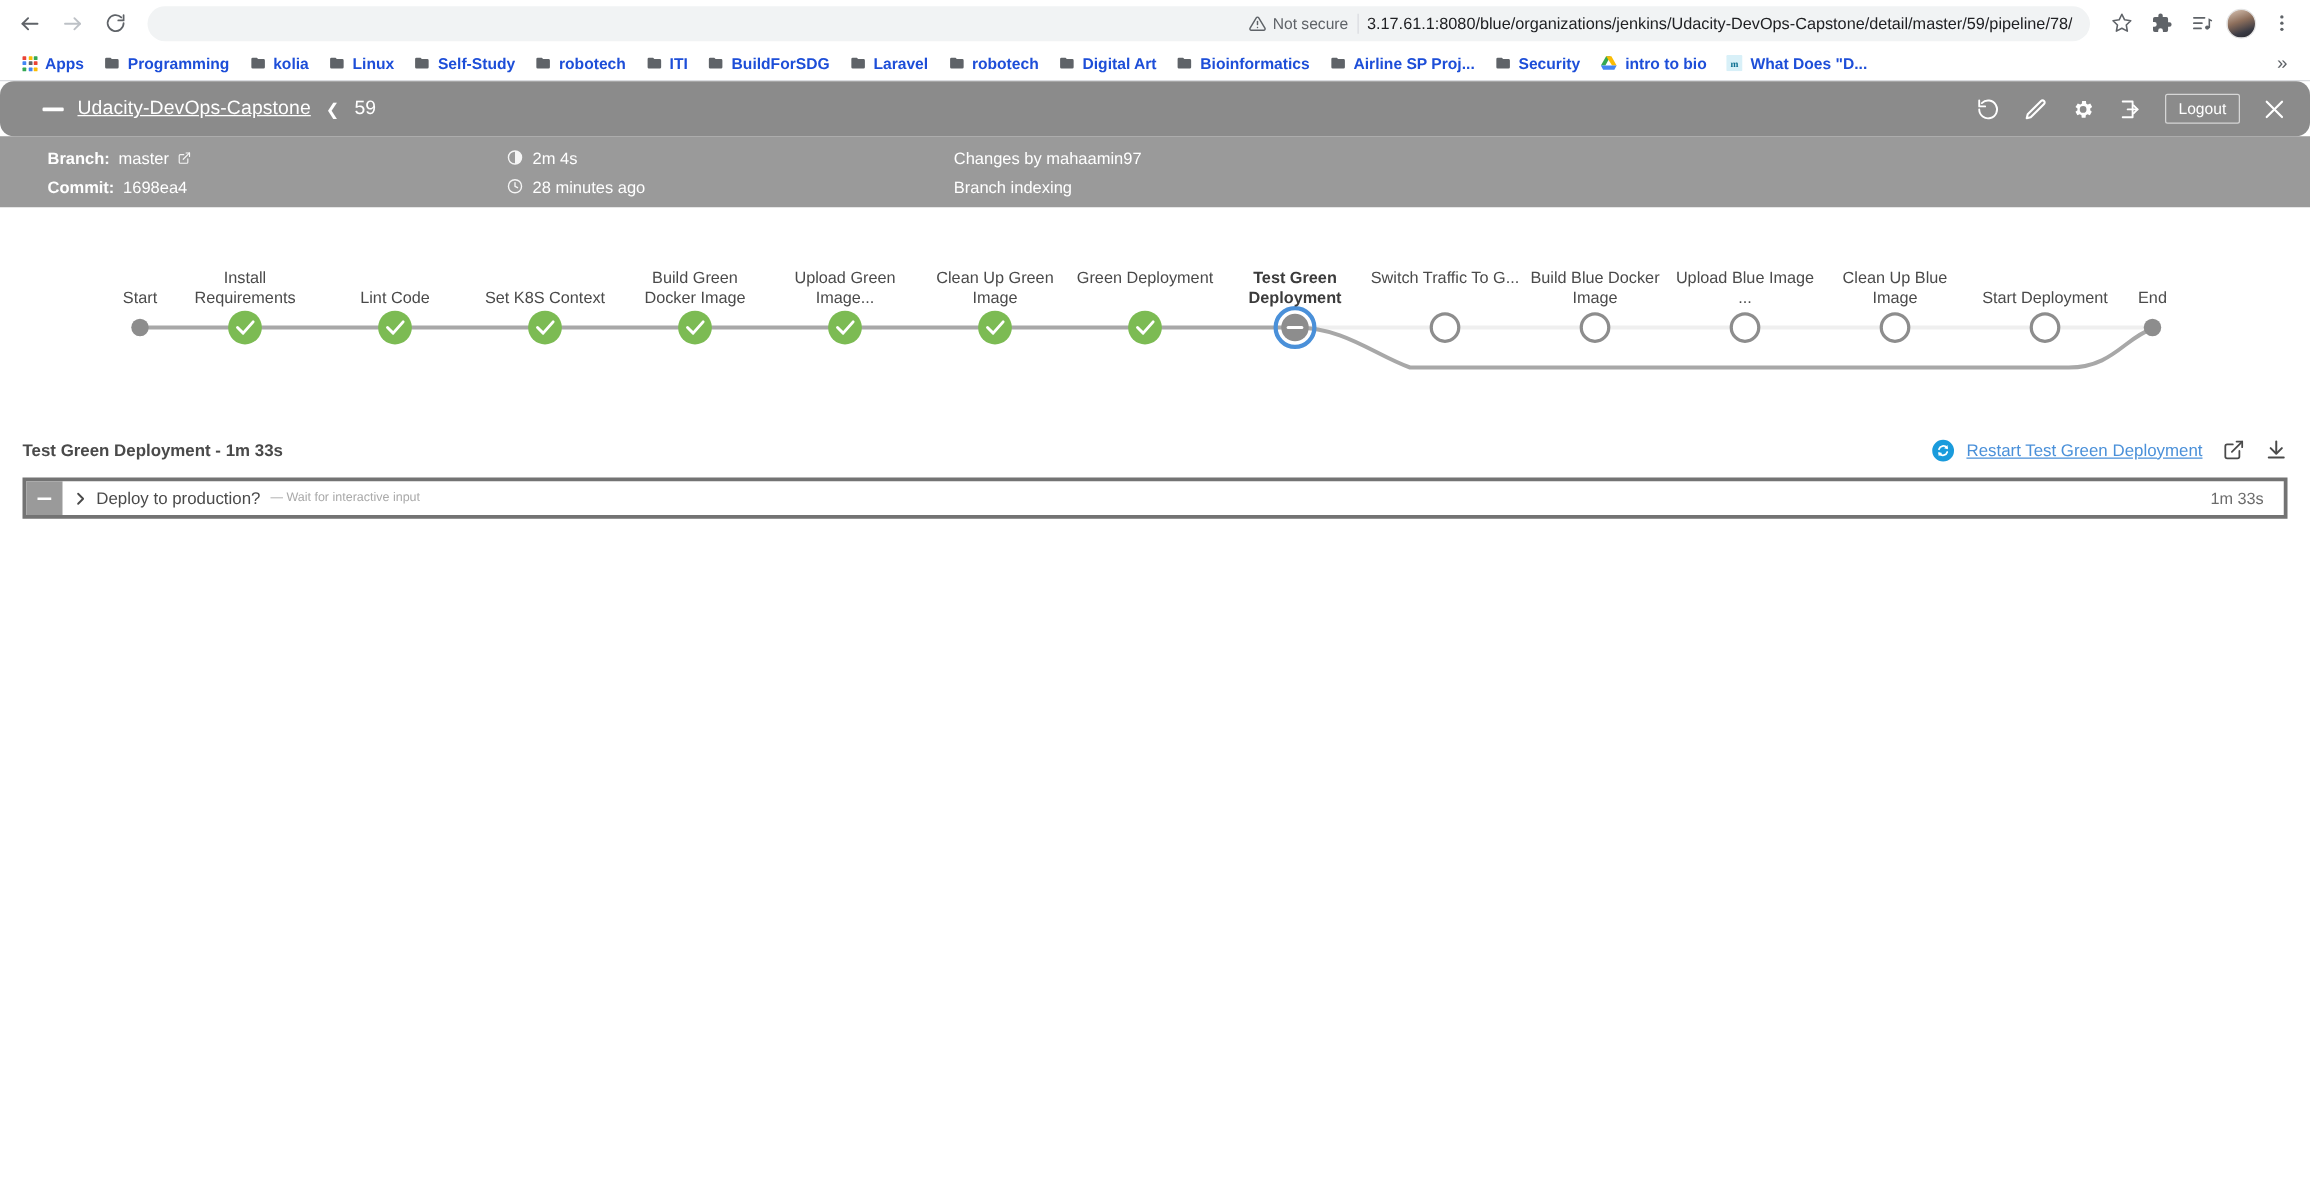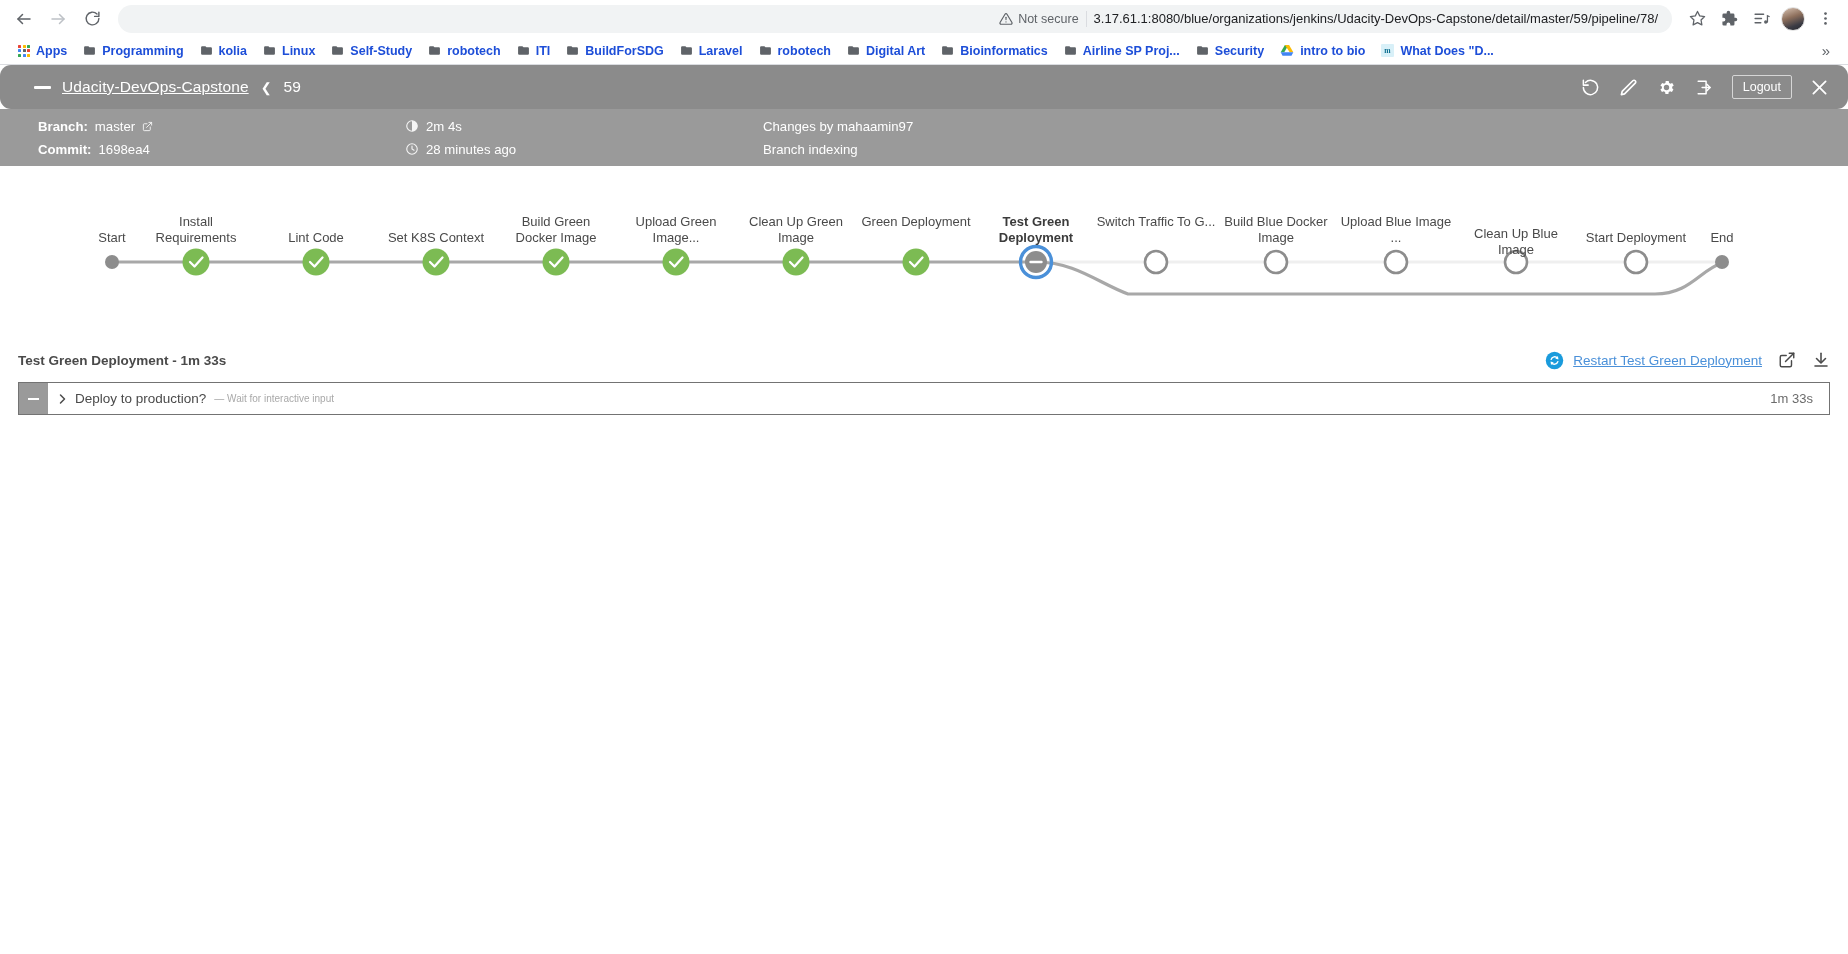--- a/index.html
+++ b/index.html
@@ -123,21 +123,21 @@
   .log-title { font-size: 13.5px; color: #4a4a4a; font-weight: bold; }
   .log-head-right { display: flex; align-items: center; gap: 16px; }
   .restart-link {
     display: flex; align-items: center; gap: 9px;
     color: #4a90d9; font-size: 13.5px; text-decoration: underline;
   }
   .restart-ic { width: 19px; height: 19px; flex: 0 0 auto; }
   .hl-ic { color: #4a4a4a; display: flex; }
 
   .log-row {
-    height: 33px; border: 1px solid #737373; display: flex;
+    height: 33px; border: 3px solid #737373; display: flex;
     align-items: stretch; background: #fff;
   }
   .row-status {
     width: 29px; background: #9a9a9a; display: flex;
     align-items: center; justify-content: center; flex: 0 0 auto;
   }
   .row-status .minus { width: 11px; height: 2px; background: #fff; display: block; }
   .row-expand { width: 27px; display: flex; align-items: center; justify-content: center; color: #4a4a4a; flex: 0 0 auto; }
   .row-main { flex: 1 1 auto; display: flex; align-items: center; gap: 8px; }
   .row-name { font-size: 13.5px; color: #4a4a4a; }
@@ -479,21 +479,21 @@
   <div class="stage-label" style="left:266px; top:64px;  width:100px;">Lint Code</div>
   <div class="stage-label" style="left:366px; top:64px;  width:140px;">Set K8S Context</div>
   <div class="stage-label" style="left:500px; top:48px;  width:112px;">Build Green Docker Image</div>
   <div class="stage-label" style="left:620px; top:48px;  width:112px;">Upload Green Image...</div>
   <div class="stage-label" style="left:740px; top:48px;  width:112px;">Clean Up Green Image</div>
   <div class="stage-label" style="left:860px; top:48px;  width:112px;">Green Deployment</div>
   <div class="stage-label bold" style="left:978px; top:48px; width:116px;">Test Green Deployment</div>
   <div class="stage-label" style="left:1096px; top:48px; width:120px;">Switch Traffic To G...</div>
   <div class="stage-label" style="left:1212px; top:48px; width:128px;">Build Blue Docker Image</div>
   <div class="stage-label" style="left:1340px; top:48px; width:112px;">Upload Blue Image ...</div>
-  <div class="stage-label" style="left:1460px; top:48px; width:112px;margin-top:12px;">Clean Up Blue Image</div>
+  <div class="stage-label" style="left:1460px; top:48px; width:112px;">Clean Up Blue Image</div>
   <div class="stage-label" style="left:1566px; top:64px; width:140px;">Start Deployment</div>
   <div class="stage-label" style="left:1684px; top:64px; width:76px;">End</div>
 </div>
 
 <div class="log-wrap">
   <div class="log-head">
     <div class="log-title">Test Green Deployment - 1m 33s</div>
     <div class="log-head-right">
       <div class="restart-link">
         <span class="restart-ic">

